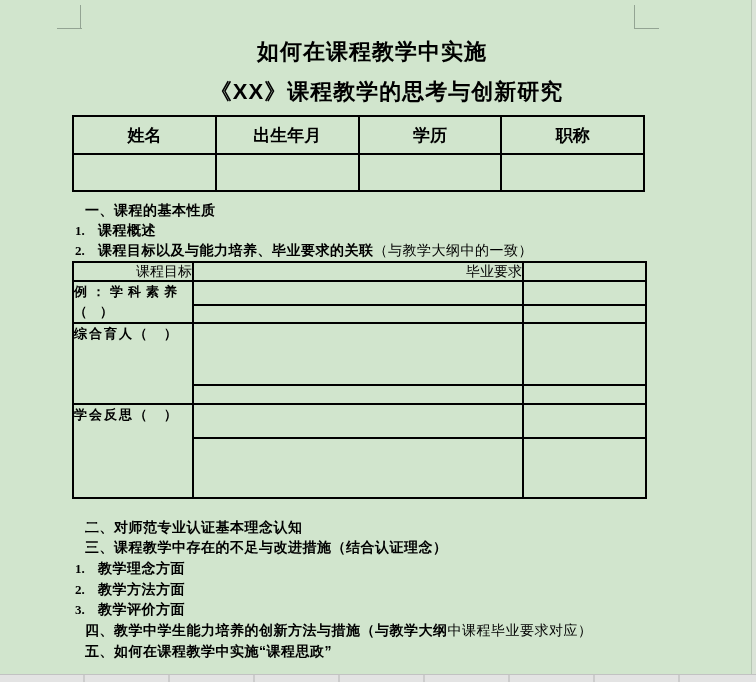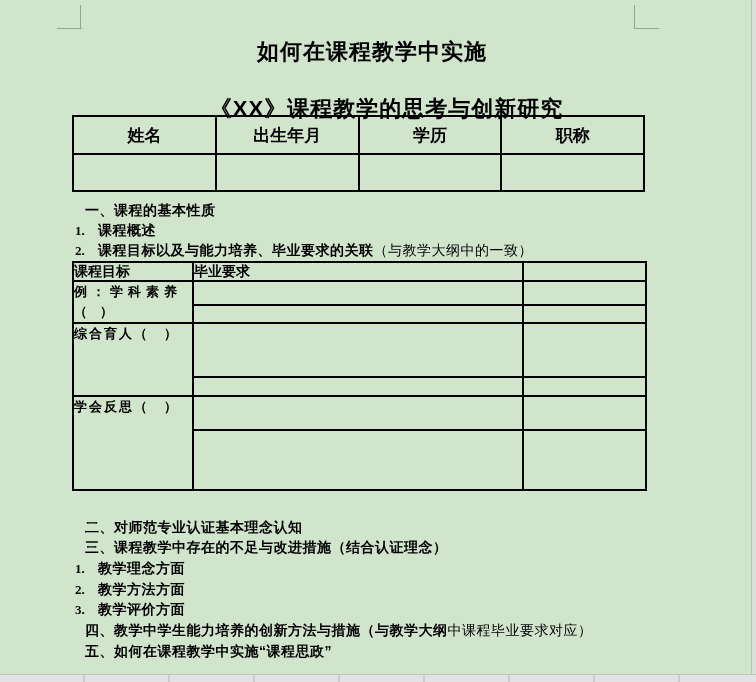--- a/index.html
+++ b/index.html
@@ -12,40 +12,40 @@
   
   .mark { position:absolute; background:#93a493; }
   .mk-tl-v { left:80px;  top:5px;  width:1px;  height:24px; }
   .mk-tl-h { left:57px;  top:28px; width:25px; height:1px;  }
   .mk-tr-v { left:634px; top:5px;  width:1px;  height:24px; }
   .mk-tr-h { left:634px; top:28px; width:25px; height:1px;  }
 
   .title { position:absolute; left:0; right:12px; text-align:center;
            font-weight:bold; font-size:22px; letter-spacing:1px; white-space:nowrap; }
   .title1 { top:37px; }
-  .title2 { top:94px;padding-left:29px; }
+  .title2 { top:77px;padding-left:29px; }
 
   table.doc { position:absolute; border-collapse:collapse; table-layout:fixed;
               background:transparent; }
   table.doc th, table.doc td { border:2px solid #000; padding:0; }
 
   .t1 { left:72px; top:115px; width:573px; }
   .t1 th { height:38px; font-size:17px; font-weight:bold; text-align:center;
            font-family:"Liberation Sans", sans-serif; }
   .t1 td { height:37px; }
 
   .t2 { left:72px; top:261px; width:573px; }
   .t2 td { vertical-align:top; padding:1px 3px; font-size:13px; }
-  .t2 .hdr { font-size:14px; font-weight:bold; line-height:17px; }
+  .t2 .hdr { font-size:14px; font-weight:normal; line-height:17px;text-align:right; }
   .kai { font-family:"DejaVu Serif", serif; font-weight:bold; font-size:13px;
          line-height:20px; white-space:nowrap; }
   .spread { letter-spacing:5px; }
   .ls2 { letter-spacing:2px; }
   .rh20 { height:17px; } .rh24 { height:22px;padding-left:40px; } .rh19 { height:16px; }
-  .rh64 { height:54px; } .rh22 { height:19px; } .rh21 { height:34px; }
+  .rh64 { height:62px; } .rh22 { height:19px; } .rh21 { height:34px; }
   .rh63 { height:60px; }
 
   .line { position:absolute; font-size:14px; font-weight:bold; white-space:nowrap;
           letter-spacing:0.5px; }
   .num  { display:inline-block; width:23px; font-family:"Liberation Serif", serif;
           font-weight:bold; font-size:13px; letter-spacing:0; }
   .reg  { font-weight:normal; }
 
   .bottom-bar { position:absolute; left:0; top:674px; width:756px; height:8px;
     border-top:1px solid #c2c2c2;

